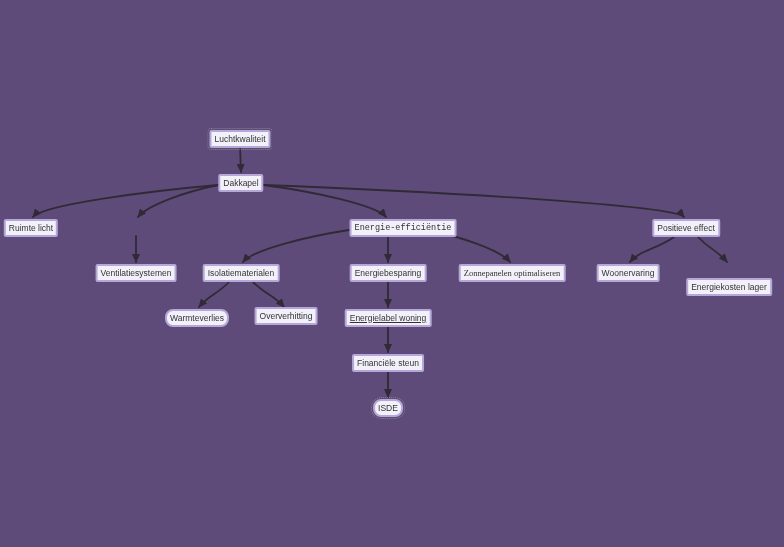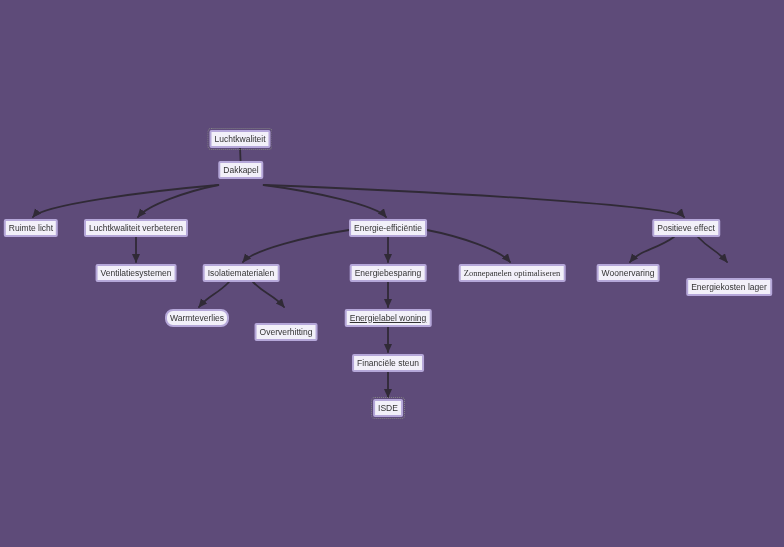--- a/index.html
+++ b/index.html
@@ -78,29 +78,28 @@
         <path d="M 253 282 C 265.4 294.5, 274 295, 284 307" class="edge" marker-end="url(#arrow)"></path>
         <path d="M 388 281 L 388 307" class="edge" marker-end="url(#arrow)"></path>
         <path d="M 674 237 C 656.4 249.5, 640 250, 630 262" class="edge" marker-end="url(#arrow)"></path>
         <path d="M 698 237 C 709.6 249.5, 717 250, 727 262" class="edge" marker-end="url(#arrow)"></path>
         <path d="M 388 326 L 388 352" class="edge" marker-end="url(#arrow)"></path>
         <path d="M 388 371 L 388 397" class="edge" marker-end="url(#arrow)"></path>
       </g>
   </svg>
 
   <div class="node dotted" style="left: 240px; top: 139px;">Luchtkwaliteit</div>
-  <div class="node" style="left: 241px; top: 170px;">Dakkapel</div>
+  <div class="node" style="left: 241px; top: 183px;">Dakkapel</div>
   <div class="node" style="left: 31px; top: 228px;">Ruimte licht</div>
-  <div class="node" style="left: 136px; top: 228px;">Luchtkwaliteit verbeteren</div>
-  <div class="node" style="left: 388px; top: 228px;">Energie-efficiëntie</div>
+  <div class="node" style="left: 403px; top: 228px; font-family: Liberation Mono, monospace;">Energie-efficiëntie</div>
   <div class="node" style="left: 686px; top: 228px;">Positieve effect</div>
   <div class="node" style="left: 136px; top: 273px;">Ventilatiesystemen</div>
   <div class="node" style="left: 241px; top: 273px;">Isolatiematerialen</div>
   <div class="node" style="left: 388px; top: 273px;">Energiebesparing</div>
   <div class="node" style="left: 512px; top: 273px; font-family: Liberation Serif, serif;">Zonnepanelen optimaliseren</div>
   <div class="node" style="left: 628px; top: 273px;">Woonervaring</div>
   <div class="node" style="left: 729px; top: 273px; margin-top: 14px;">Energiekosten lager</div>
   <div class="node" style="left: 197px; top: 318px; border-radius: 8px;">Warmteverlies</div>
-  <div class="node" style="left: 286px; top: 332px;">Oververhitting</div>
+  <div class="node" style="left: 286px; top: 316px;">Oververhitting</div>
   <div class="node" style="left: 388px; top: 318px; text-decoration: underline;">Energielabel woning</div>
   <div class="node" style="left: 388px; top: 363px;">Financiële steun</div>
-  <div class="node dotted" style="left: 388px; top: 408px;">ISDE</div>
+  <div class="node dotted" style="left: 388px; top: 408px; border-radius: 8px;">ISDE</div>
 </div>
 
 </body></html>

